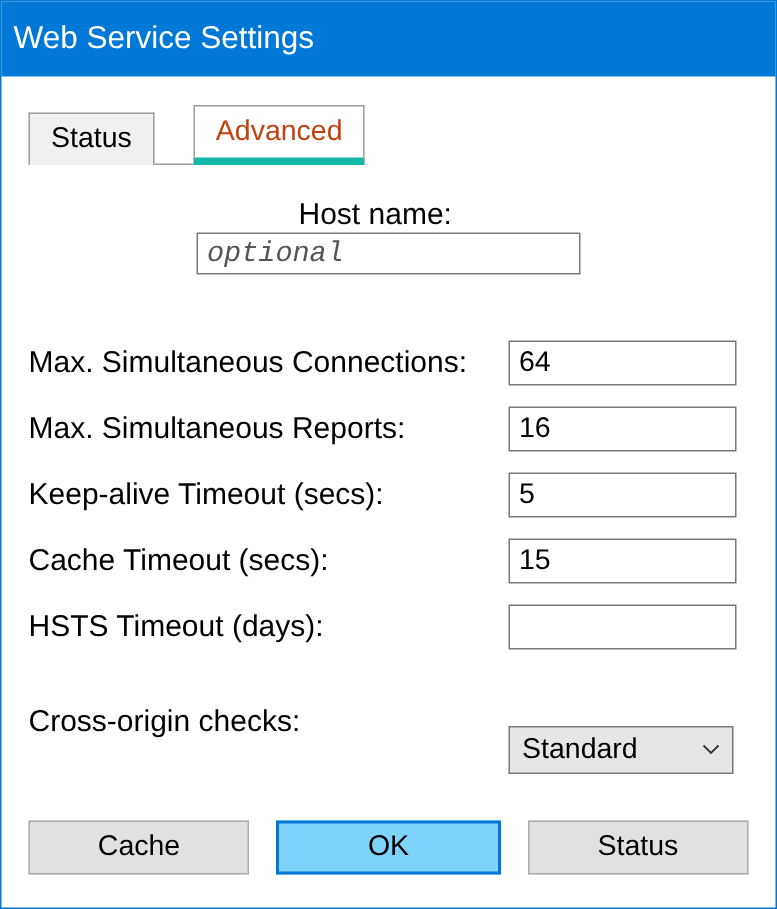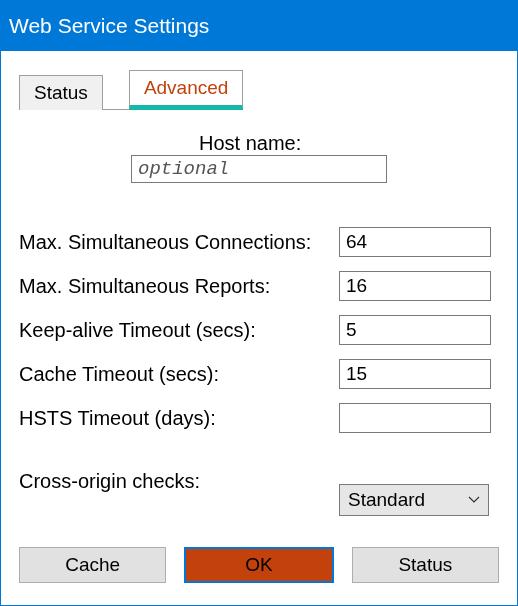--- a/index.html
+++ b/index.html
@@ -139,21 +139,21 @@
       height: 36px;
       font-size: 19px;
       font-family: inherit;
       background: #e1e1e1;
       border: 1px solid #adadad;
       cursor: pointer;
       color: #000;
     }
     .btn.default {
       border: 2px solid #0078d7;
-      background: #c2410c;
+      background: #7dd3fc;
     }
   </style>
 </head>
 <body>
 
 <div class="window">
   <div class="titlebar">
     <span>Web Service Settings</span>
   </div>
   <div class="content">

